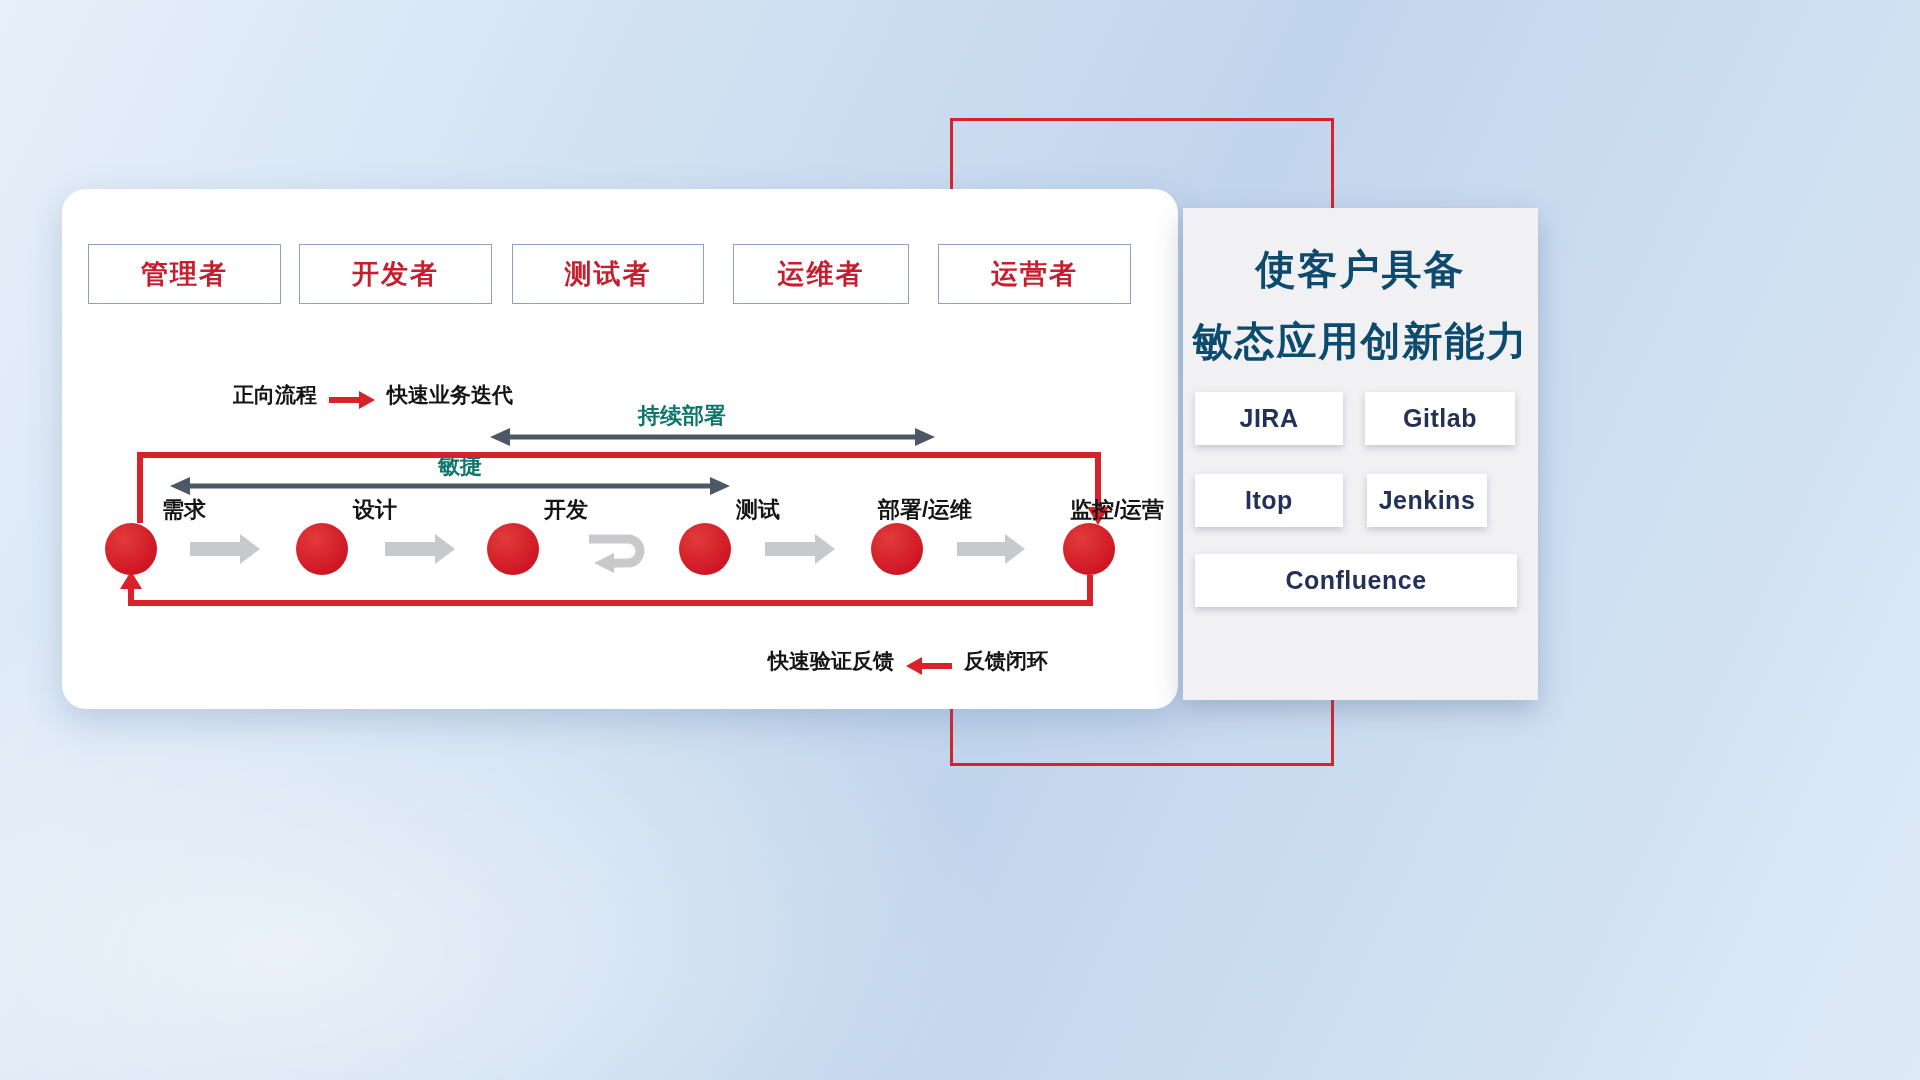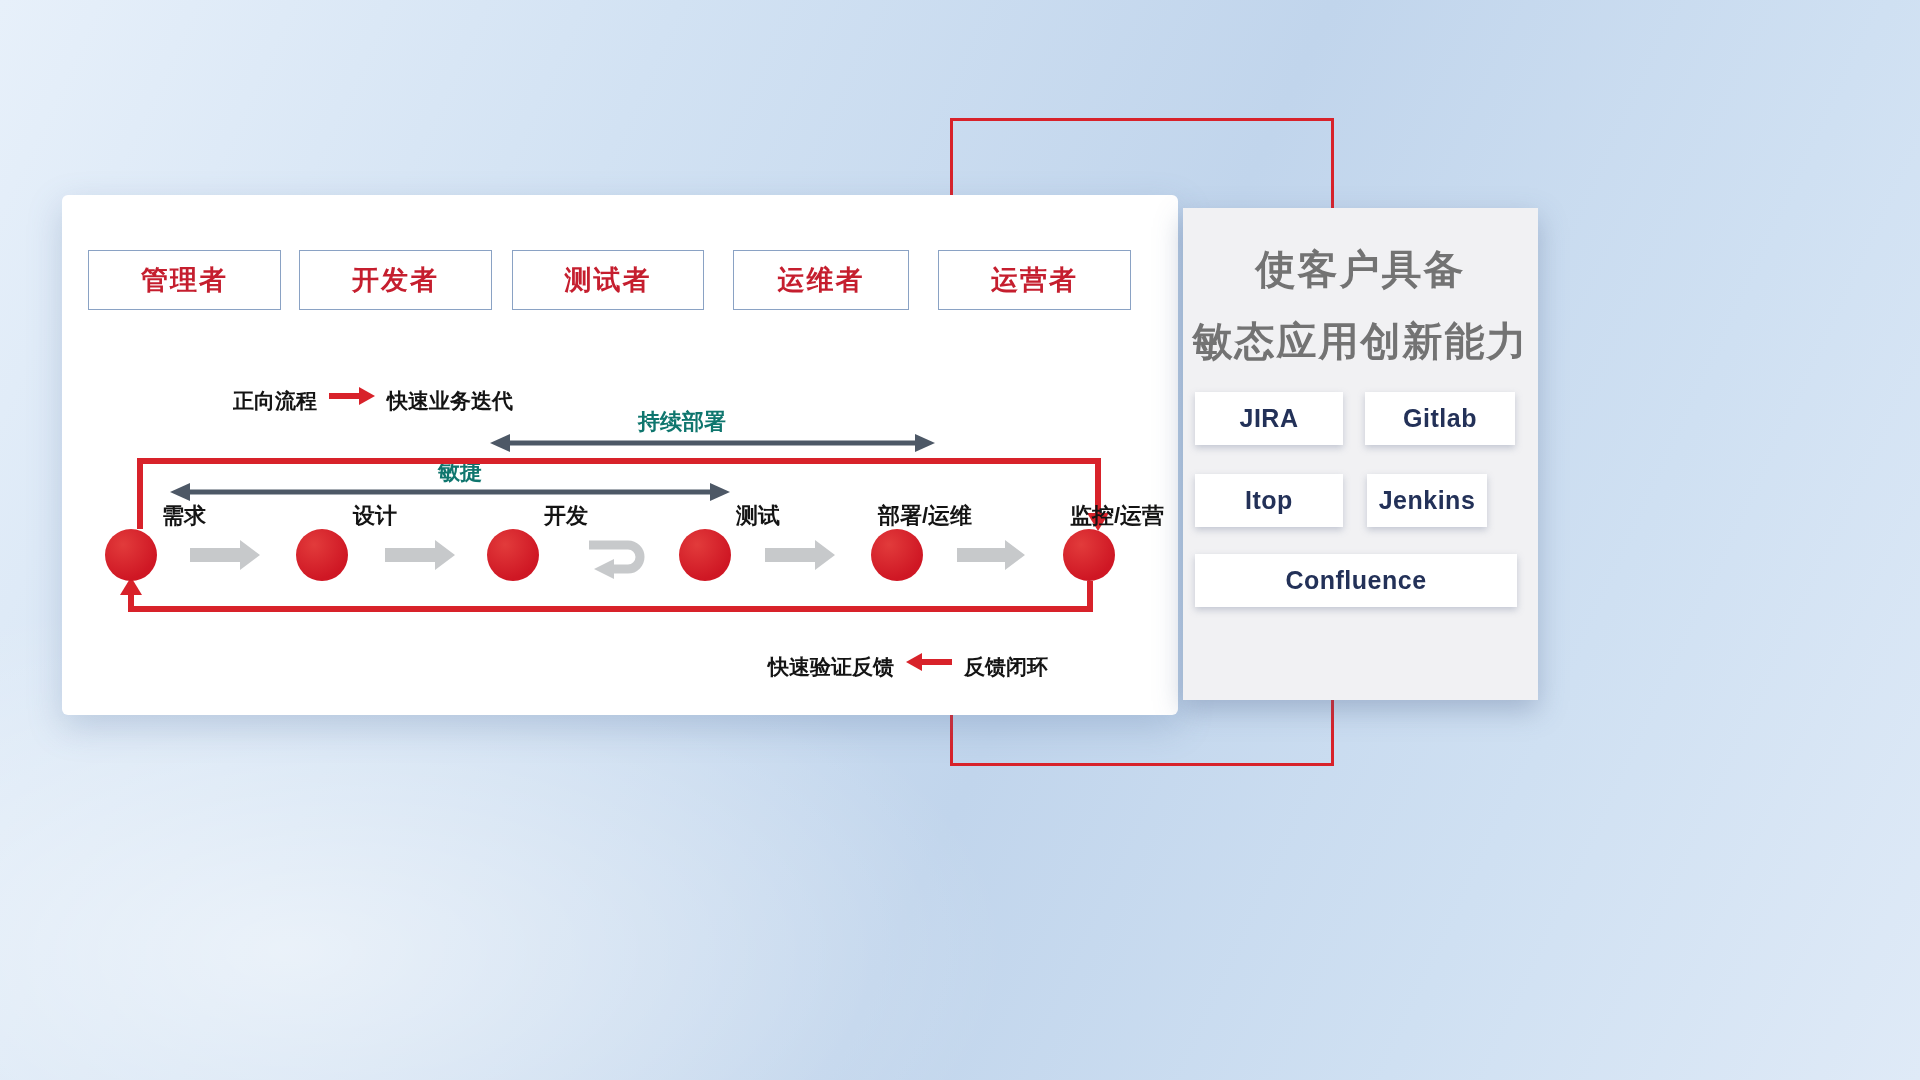--- a/index.html
+++ b/index.html
@@ -3,40 +3,40 @@
 <meta charset="utf-8">
 <style>
   html,body{margin:0;padding:0;background:#c7d9ec;}
   .stage{position:relative;width:1920px;height:1080px;overflow:hidden;
     font-family:"Liberation Sans",sans-serif;
     background:
       radial-gradient(1200px 600px at 15% 88%, rgba(255,255,255,.55), rgba(255,255,255,0) 60%),
       linear-gradient(115deg,#e7f0fa 0%,#d2e2f3 28%,#c1d5ec 55%,#cfe0f2 78%,#dfeaf7 100%);}
   .red-frame{position:absolute;left:950px;top:118px;width:378px;height:642px;
     border:3px solid #d8222a;z-index:1;}
-  .main-card{position:absolute;left:62px;top:195px;width:1116px;height:520px;
-    background:#fff;border-radius:6px;z-index:2;
+  .main-card{position:absolute;left:62px;top:189px;width:1116px;height:520px;
+    background:#fff;border-radius:24px;z-index:2;
     box-shadow:0 12px 34px rgba(90,120,160,.28);}
   .role-box{position:absolute;top:55px;height:60px;border:1.5px solid #8aa2c4;
     background:#fff;display:flex;align-items:center;justify-content:center;box-sizing:border-box;}
   .role-box span{font-size:27px;font-weight:700;color:#c51e2e;letter-spacing:2px;}
   .description{position:absolute;top:136px;left:0;width:100%;text-align:center;
     font-size:24px;font-weight:700;color:#141414;letter-spacing:1px;}
-  .legend{position:absolute;display:flex;align-items:flex-start;gap:12px;
+  .legend{position:absolute;display:flex;align-items:flex-end;gap:12px;
     font-size:21px;font-weight:700;color:#141414;}
   .span-label{position:absolute;text-align:center;font-size:22px;font-weight:700;color:#0f766e;}
   .node-label{position:absolute;top:306px;width:150px;text-align:right;
     font-size:22px;font-weight:600;color:#141414;}
   .node-dot{position:absolute;top:334px;width:52px;height:52px;border-radius:50%;
     background:radial-gradient(circle at 35% 30%, #e23b3b, #cf1724 70%);}
   .flow-svg{position:absolute;left:0;top:0;}
   .side-panel{position:absolute;left:1183px;top:208px;width:355px;height:492px;
     background:#f1f1f3;z-index:3;box-shadow:0 10px 26px rgba(80,100,140,.35);}
   .panel-title{position:absolute;left:0;width:100%;text-align:center;
-    font-size:40px;font-weight:700;color:#737373;letter-spacing:2px;}
+    font-size:40px;font-weight:700;color:#0c4a6e;letter-spacing:2px;}
   .tool{position:absolute;background:#fff;border-radius:0;box-sizing:border-box;
     box-shadow:0 3px 7px rgba(110,120,150,.35);display:flex;align-items:center;justify-content:center;
     font-size:25px;font-weight:700;color:#233158;letter-spacing:.5px;}
 </style>
 </head>
 <body>
 
 <div class="stage">
 
   <div class="red-frame"></div>

